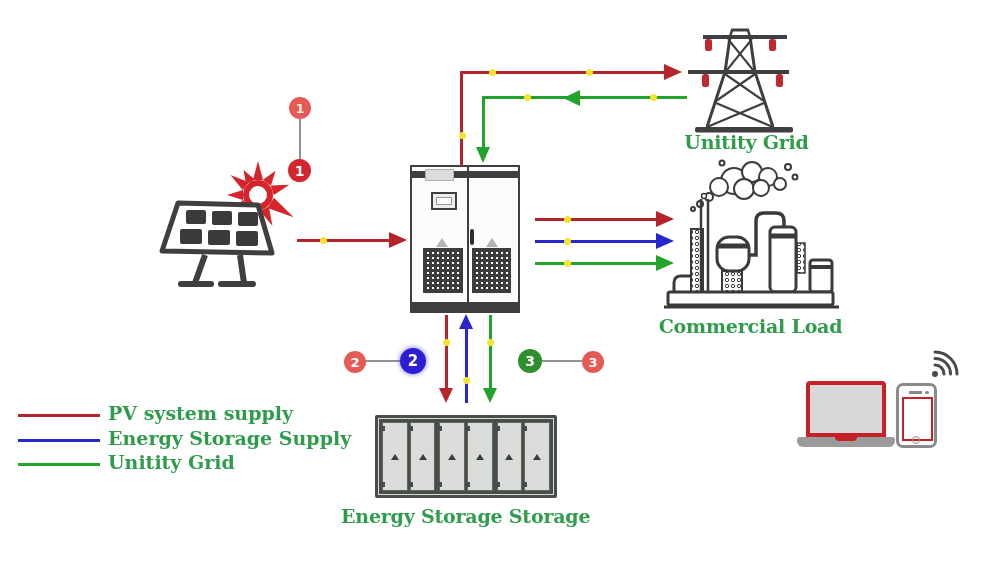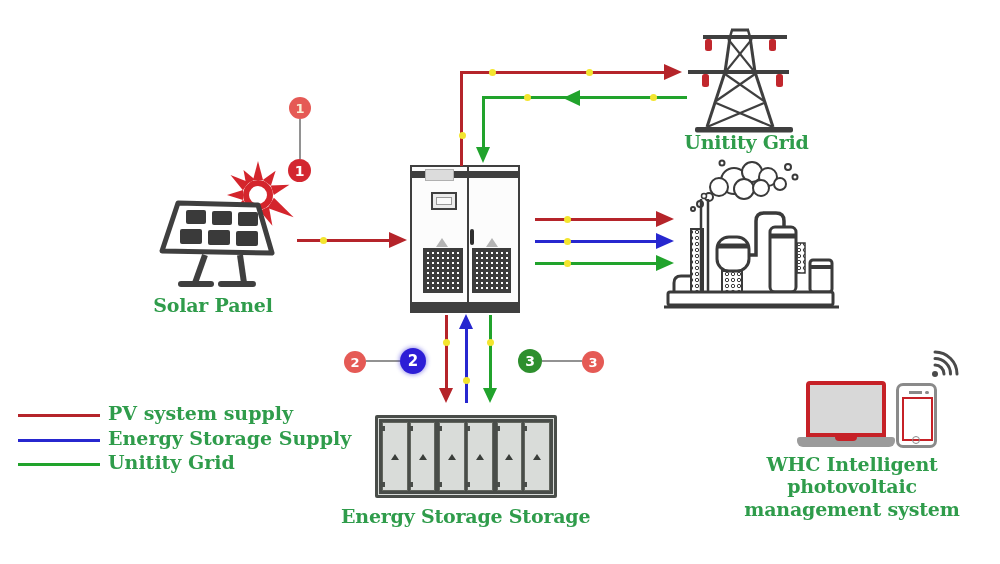--- a/index.html
+++ b/index.html
@@ -265,27 +265,23 @@
   <div class="marker" style="left:288px;top:159px;width:23px;height:23px;background:#d32730;font-size:14px;">1</div>
 
   <div class="marker" style="left:344px;top:351px;width:22px;height:22px;background:#e55a55;font-size:13px;">2</div>
   <div class="conn" style="left:366px;top:360px;width:34px;height:2px;"></div>
   <div class="marker" style="left:400px;top:348px;width:26px;height:26px;background:#2d1ed6;font-size:15px;box-shadow:0 0 4px 1px rgba(45,30,214,0.45);">2</div>
 
   <div class="marker" style="left:518px;top:349px;width:24px;height:24px;background:#2e8f2e;font-size:14px;">3</div>
   <div class="conn" style="left:542px;top:360px;width:40px;height:2px;"></div>
   <div class="marker" style="left:582px;top:351px;width:22px;height:22px;background:#e55a55;font-size:13px;">3</div>
 
-  <div class="lbl" style="left:128px;top:294px;width:170px;">Solar Panel</div>
   <div class="lbl" style="left:669px;top:131px;width:155px;">Unitity Grid</div>
+  <div class="lbl" style="left:658px;top:315px;width:185px;">Commercial Load</div>
   <div class="lbl" style="left:341px;top:505px;width:245px;">Energy Storage Storage</div>
-  <div class="lbl two-line" style="left:708px;top:453px;width:288px;">
-    <span>WHC Intelligent photovoltaic</span><br>
-    <span>management system</span>
-  </div>
 
   <div>
     <div class="legend-row" style="top:414px;">
       <div class="leg-swatch" style="background:#b5242a;top:0;"></div>
       <span class="leg-text">PV system supply</span>
     </div>
     <div class="legend-row" style="top:439px;">
       <div class="leg-swatch" style="background:#2727cf;top:0;"></div>
       <span class="leg-text">Energy Storage Supply</span>
     </div>

